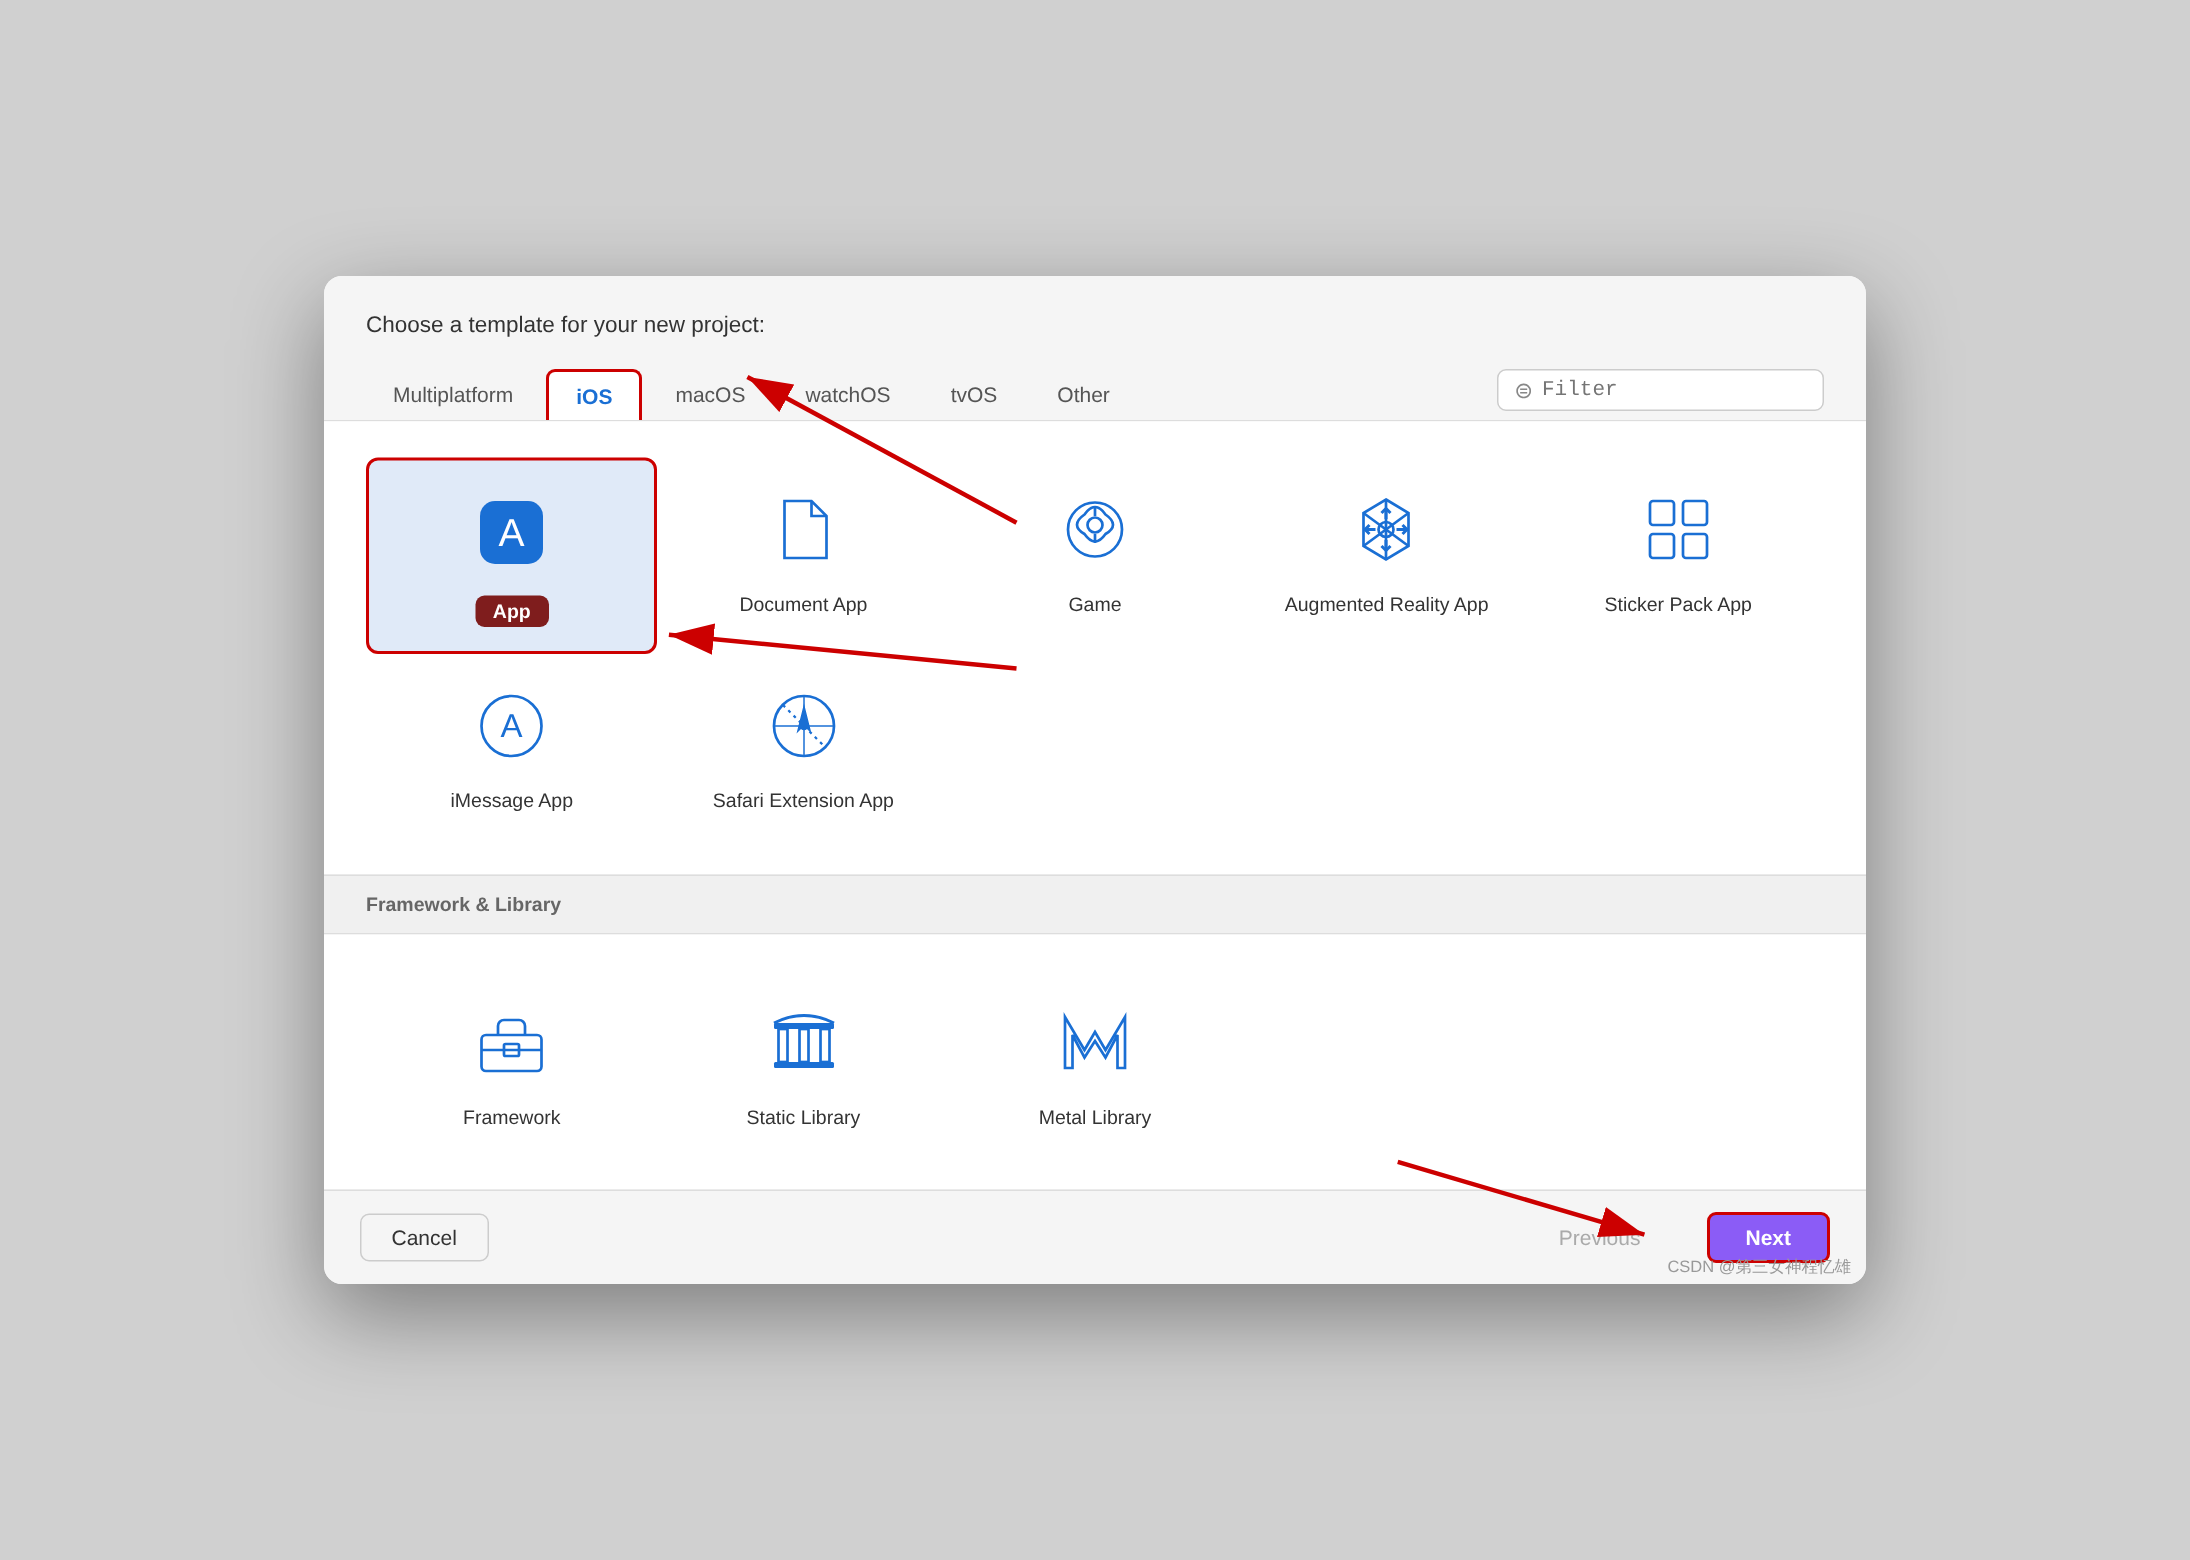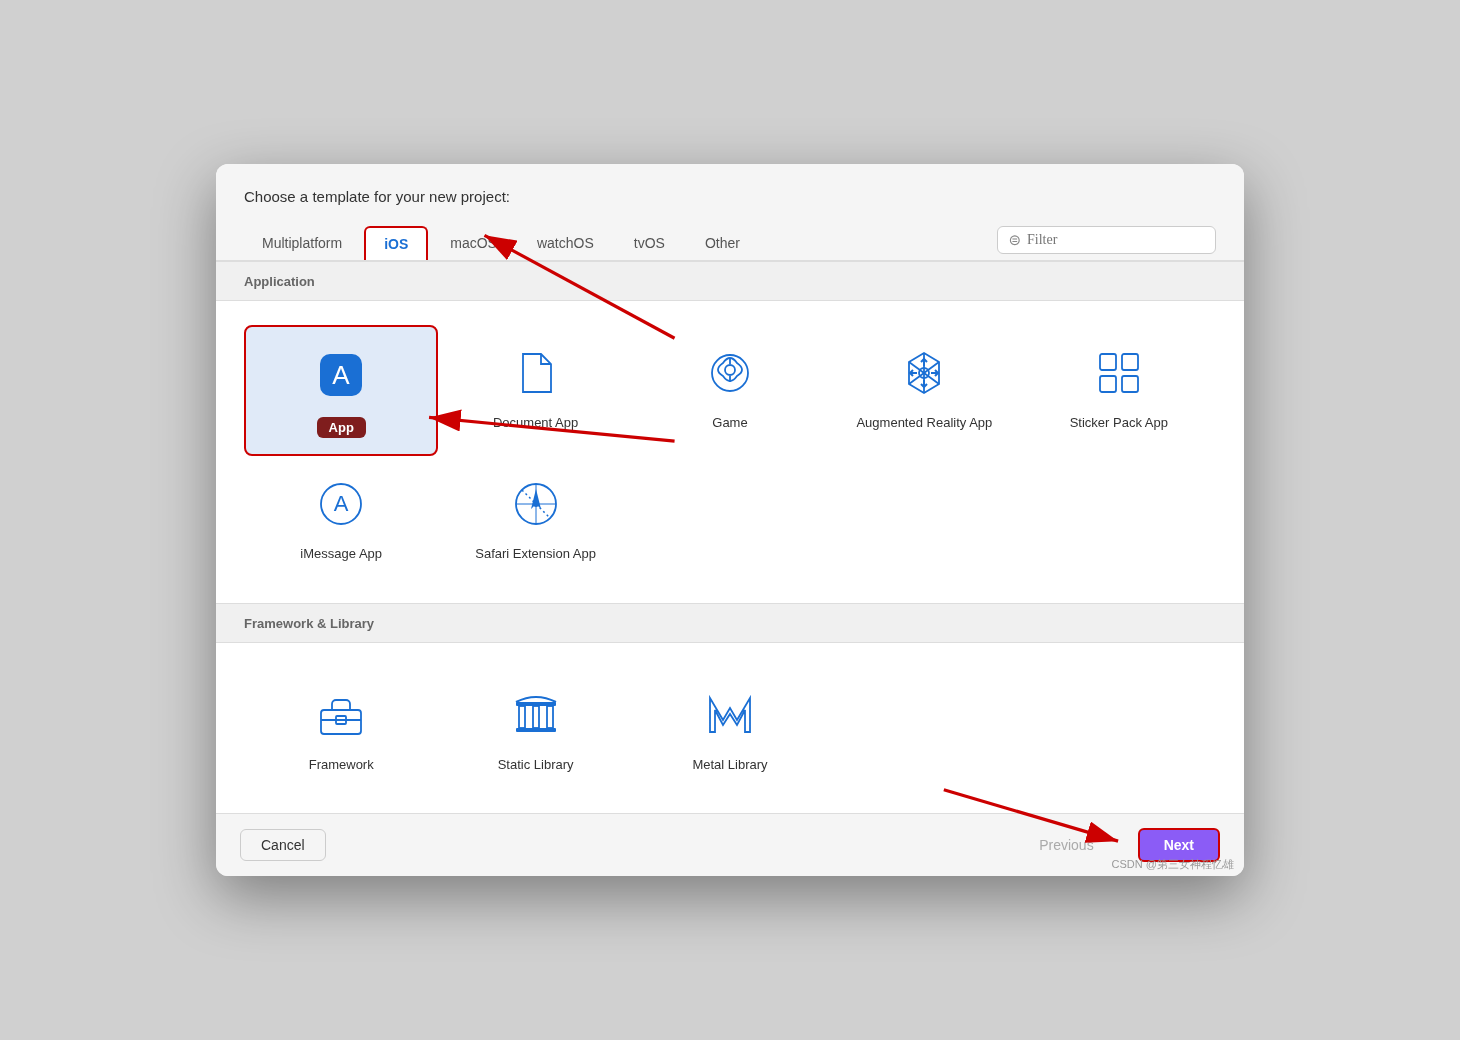--- a/index.html
+++ b/index.html
@@ -67,21 +67,21 @@
       min-width: 160px;
       margin-bottom: 6px;
     }
     .filter-icon { color: #888; font-size: 15px; }
     .filter-input {
       border: none;
       outline: none;
       font-size: 14px;
       color: #aaa;
       background: transparent;
-      font-family: Liberation Serif, serif;
+      font-family: Liberation Mono, monospace;
       width: 100%;
     }
     .content-area {
       background: #fff;
       padding: 0;
     }
     .section-header {
       padding: 10px 28px;
       background: #f0f0f0;
       border-top: 1px solid #ddd;
@@ -236,23 +236,20 @@
     <button class="tab">tvOS</button>
     <button class="tab">Other</button>
     <div class="filter-box">
       <span class="filter-icon">⊜</span>
       <input class="filter-input" placeholder="Filter" style="">
     </div>
   </div>
 
   <div class="content-area">
 
-    <div class="section-header">
-      <span class="section-title">Application</span>
-    </div>
     <div class="template-grid">
 
       <div class="template-item selected">
         <div class="template-icon icon-app">
           <svg viewBox="0 0 50 50" xmlns="http://www.w3.org/2000/svg" style="width:50px;height:50px;">
             <rect x="4" y="4" width="42" height="42" rx="10" fill="#1a6fd4"></rect>
             <text x="25" y="34" text-anchor="middle" fill="white" font-size="26" font-family="-apple-system,sans-serif" font-weight="300">A</text>
           </svg>
         </div>
         <span class="selected-badge">App</span>

